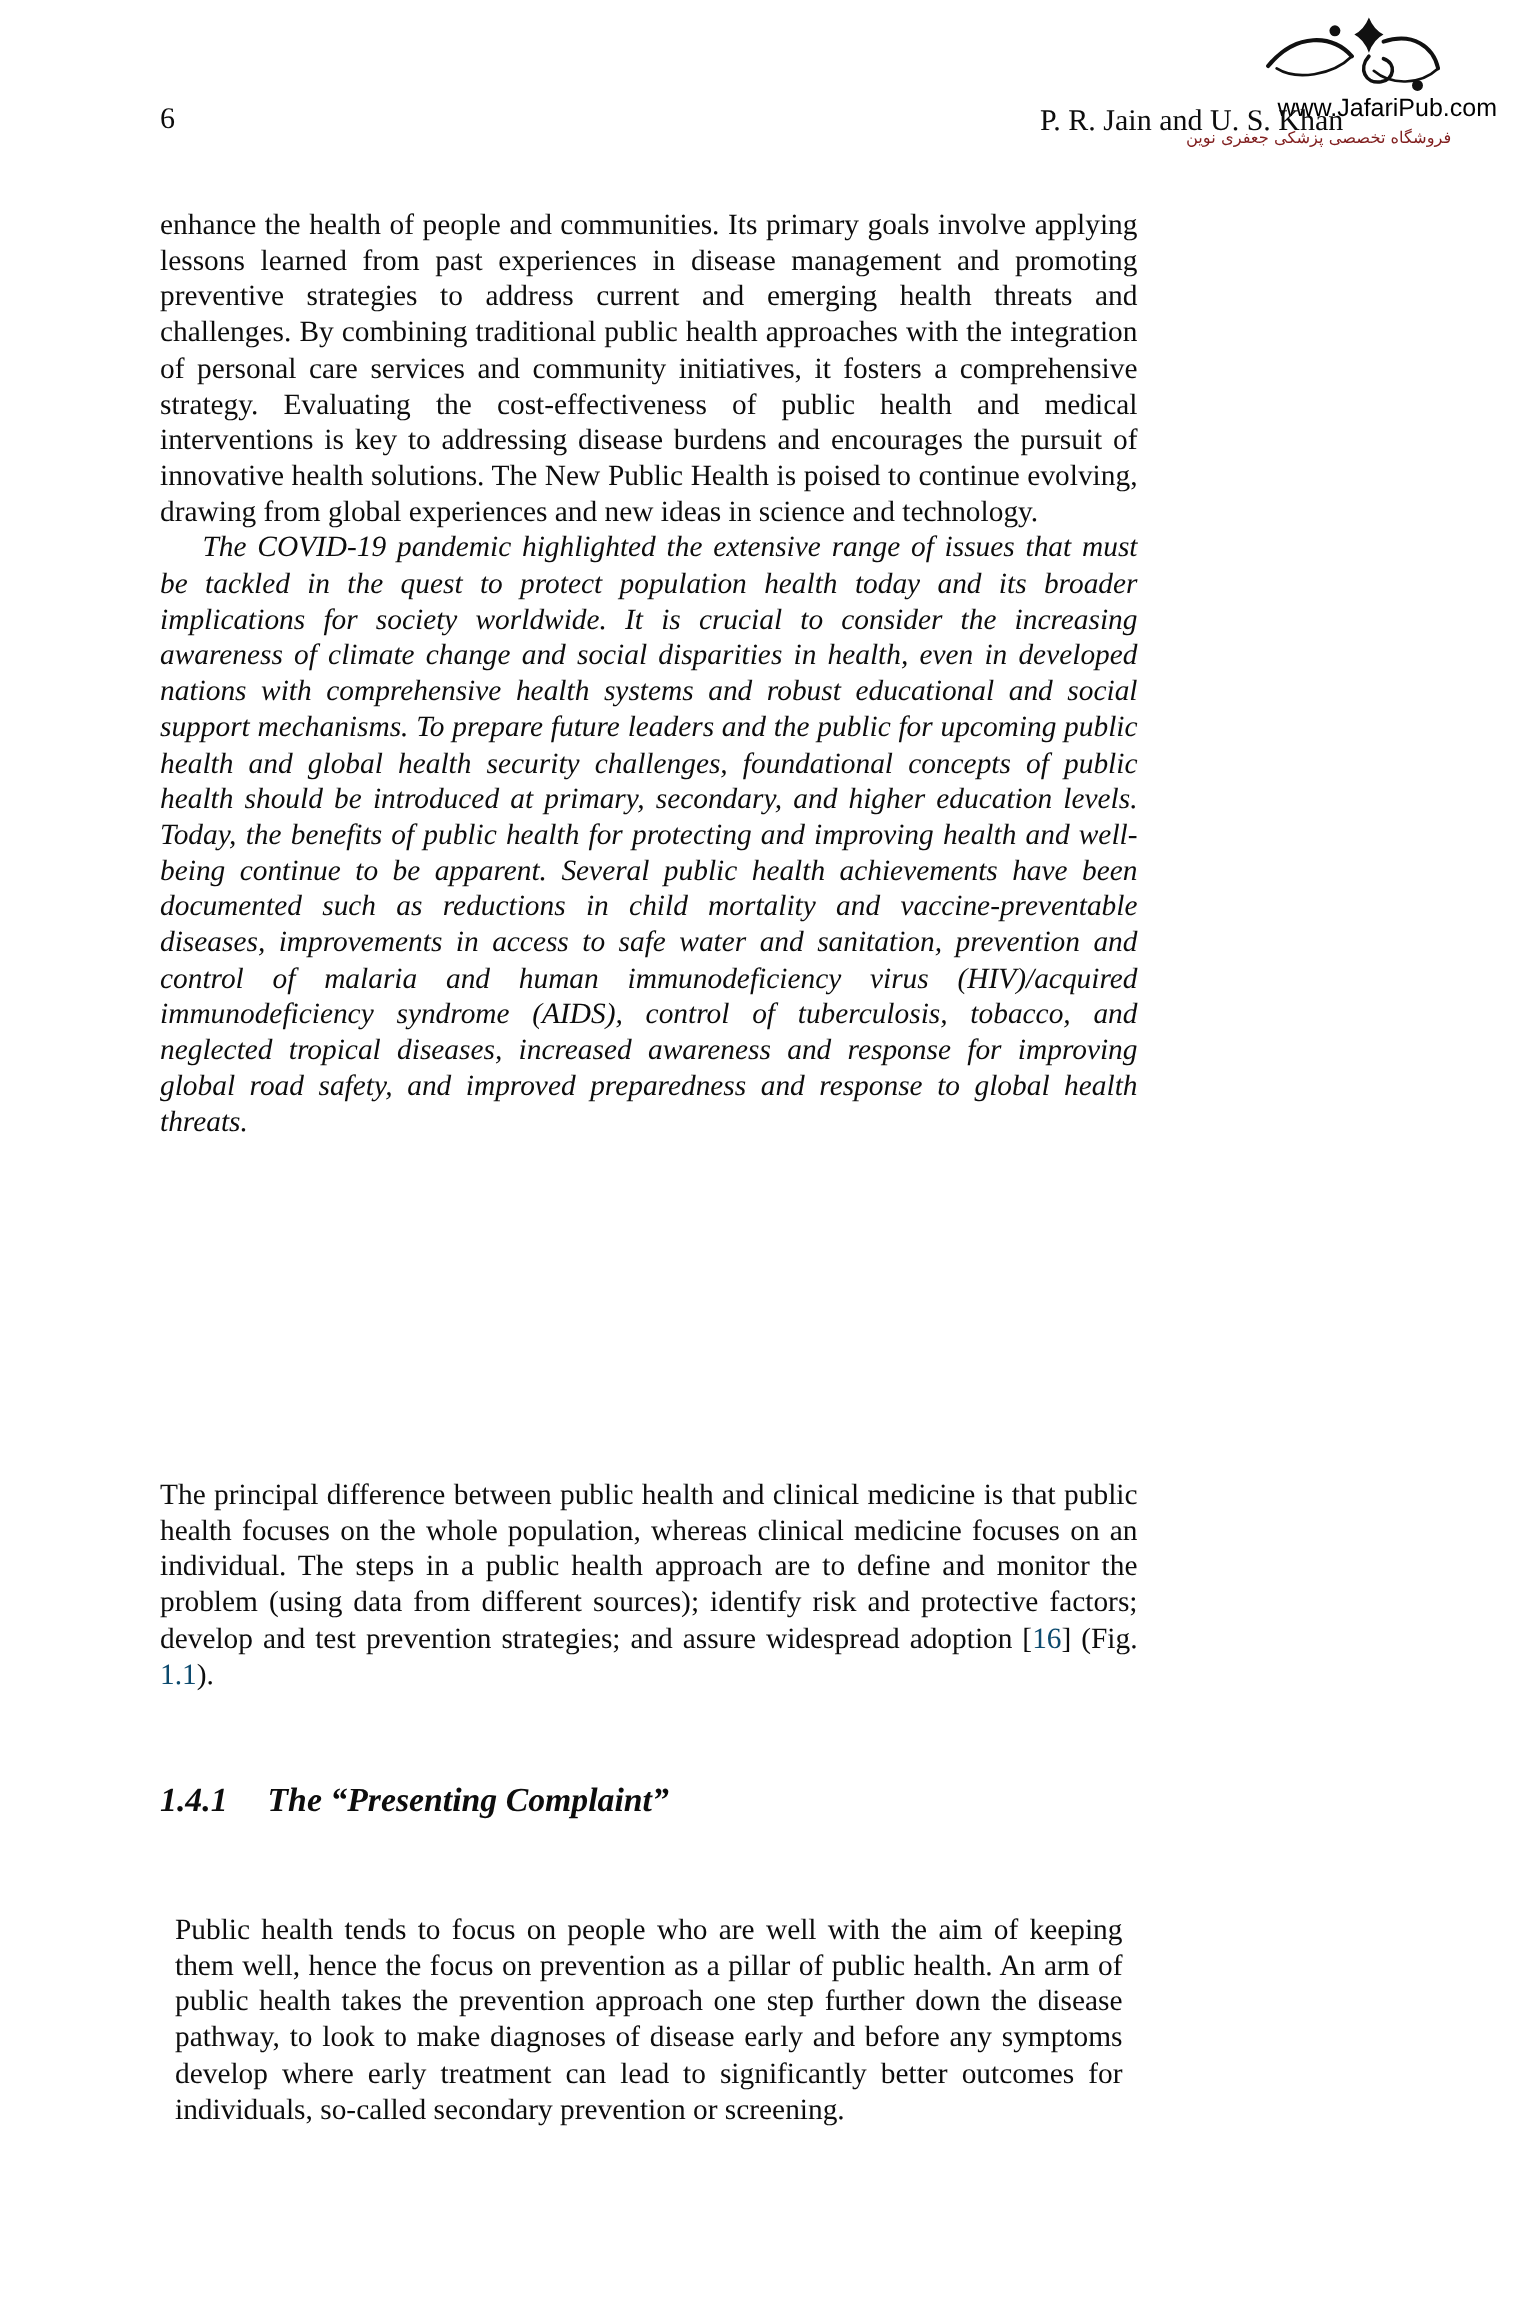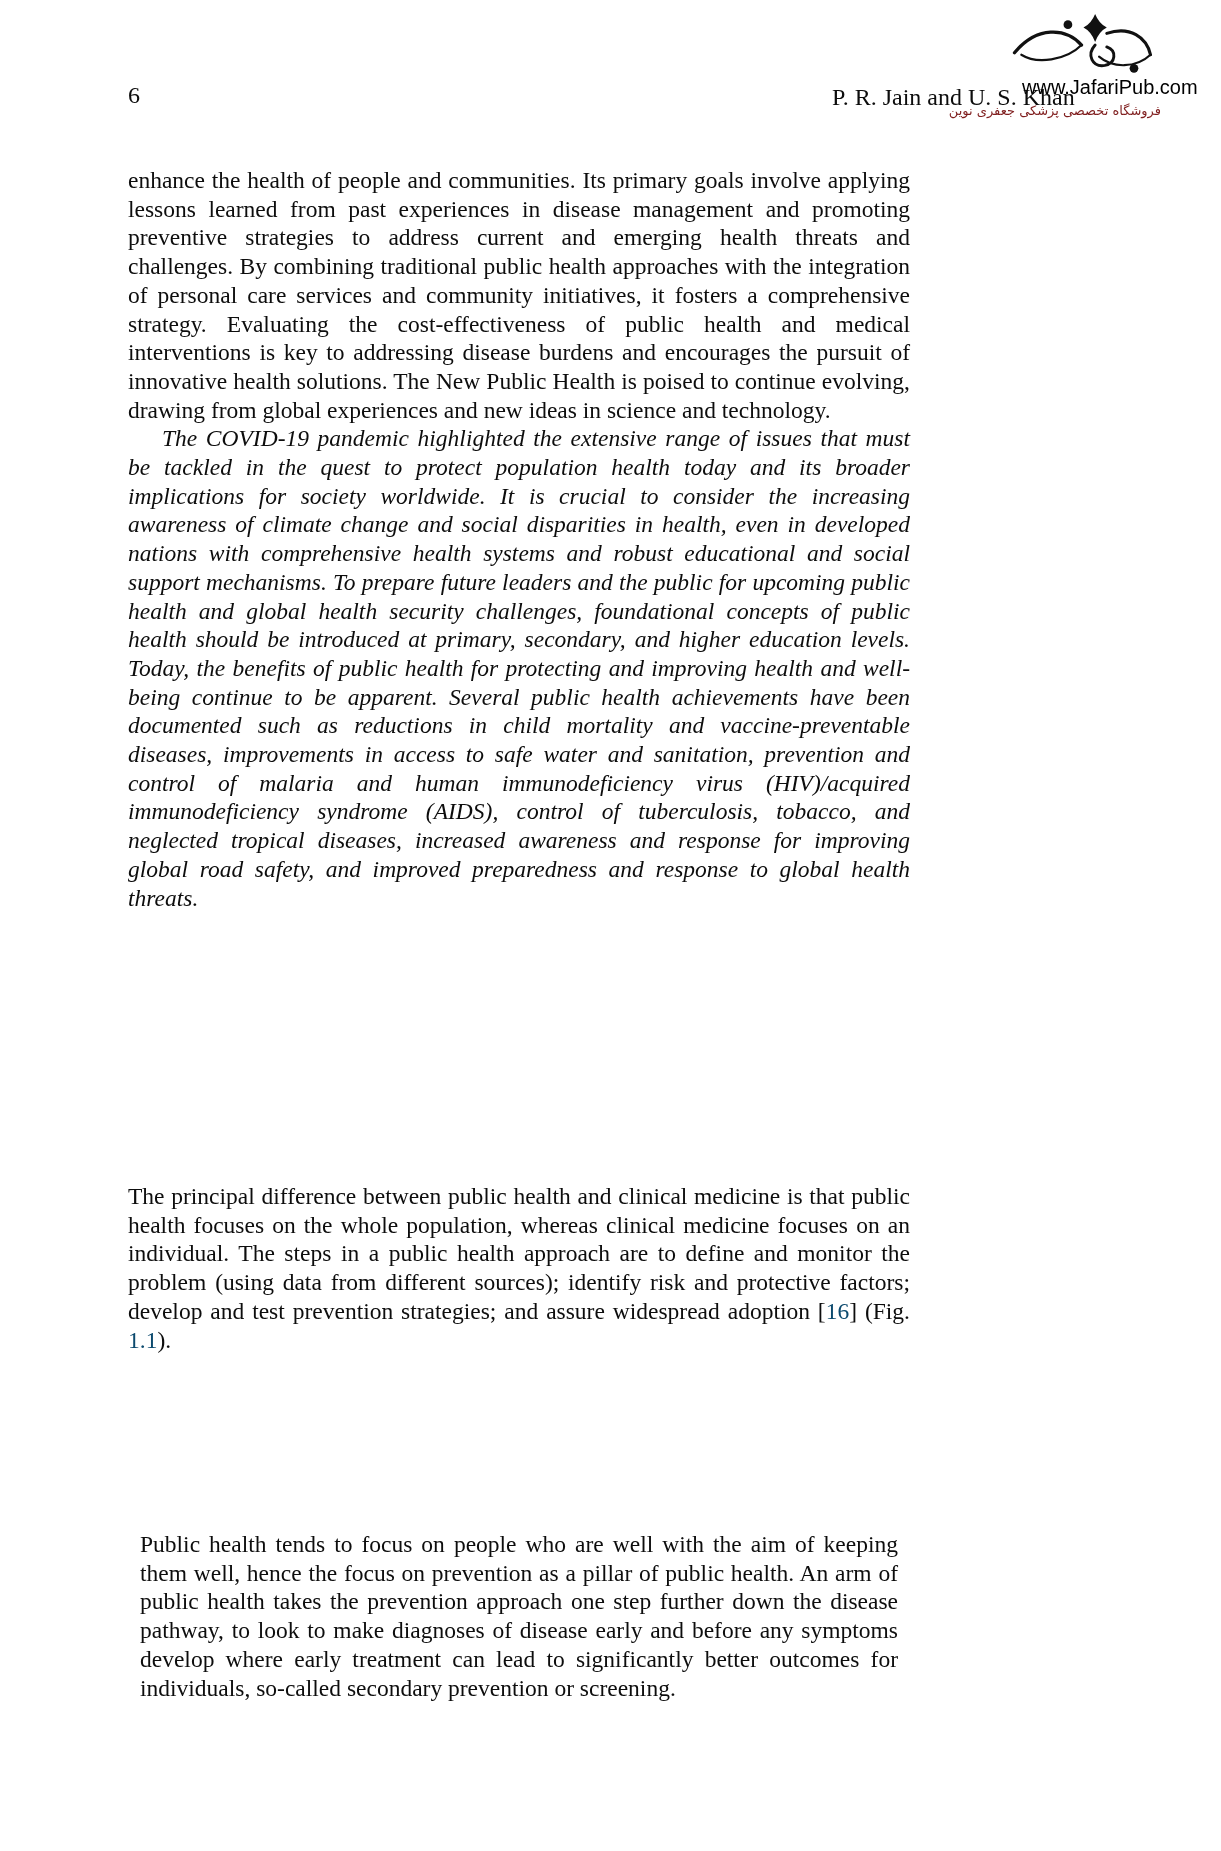--- a/index.html
+++ b/index.html
@@ -123,18 +123,22 @@
     <p class="indented">The COVID-19 pandemic highlighted the extensive range of issues that must be tackled in the quest to protect population health today and its broader implications for society worldwide. It is crucial to consider the increasing awareness of climate change and social disparities in health, even in developed nations with comprehensive health systems and robust educational and social support mechanisms. To prepare future leaders and the public for upcoming public health and global health security challenges, foundational concepts of public health should be introduced at primary, secondary, and higher education levels. Today, the benefits of public health for protecting and improving health and well-being continue to be apparent. Several public health achievements have been documented such as reductions in child mortality and vaccine-preventable diseases, improvements in access to safe water and sanitation, prevention and control of malaria and human immunodeficiency virus (HIV)/acquired immunodeficiency syndrome (AIDS), control of tuberculosis, tobacco, and neglected tropical diseases, increased awareness and response for improving global road safety, and improved preparedness and response to global health threats.</p>
   </div>
 
 
   <div class="body-block para3">
     <p>
       <span>The principal difference between public health and clinical medicine is that public health focuses on the whole population, whereas clinical medicine focuses on an individual. The steps in a public health approach are to define and monitor the problem (using data from different sources); identify risk and protective factors; develop and test prevention strategies; and assure widespread adoption [</span><a class="ref-link">16</a><span>] (Fig. </span><a class="ref-link">1.1</a><span>).</span>
     </p>
   </div>
 
+  <div class="subsection-heading">
+    <span>1.4.1</span>
+    <span>The “Presenting Complaint”</span>
+  </div>
 
   <div class="body-block para4">
     <p>Public health tends to focus on people who are well with the aim of keeping them well, hence the focus on prevention as a pillar of public health. An arm of public health takes the prevention approach one step further down the disease pathway, to look to make diagnoses of disease early and before any symptoms develop where early treatment can lead to significantly better outcomes for individuals, so-called secondary prevention or screening.</p>
   </div>
 
 </div>
 
 </body></html>

